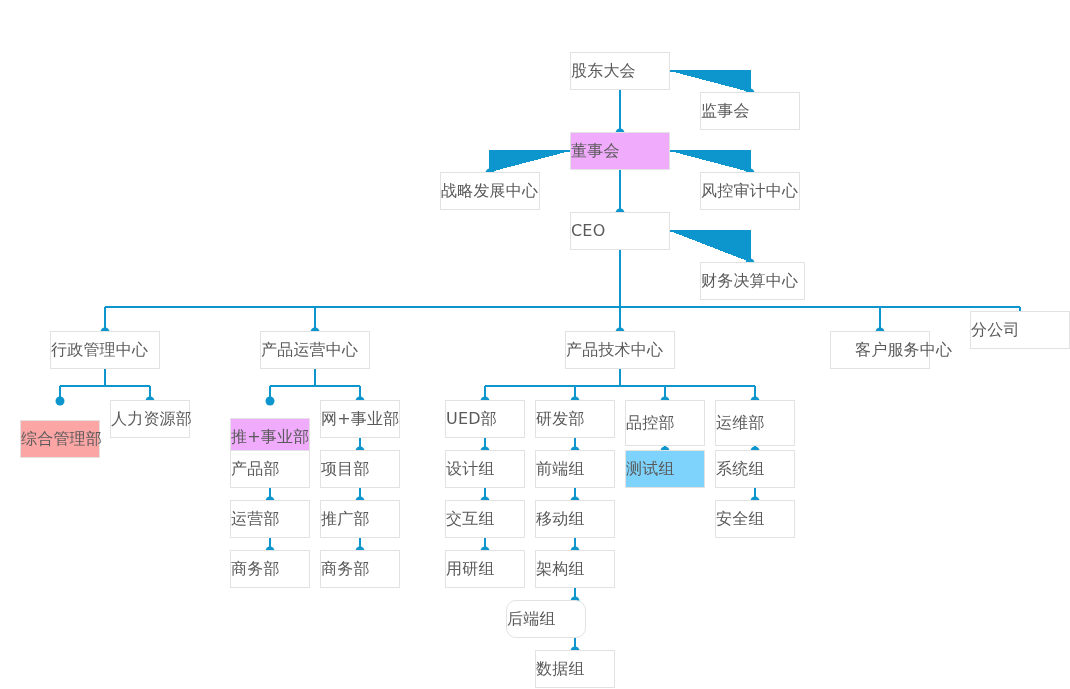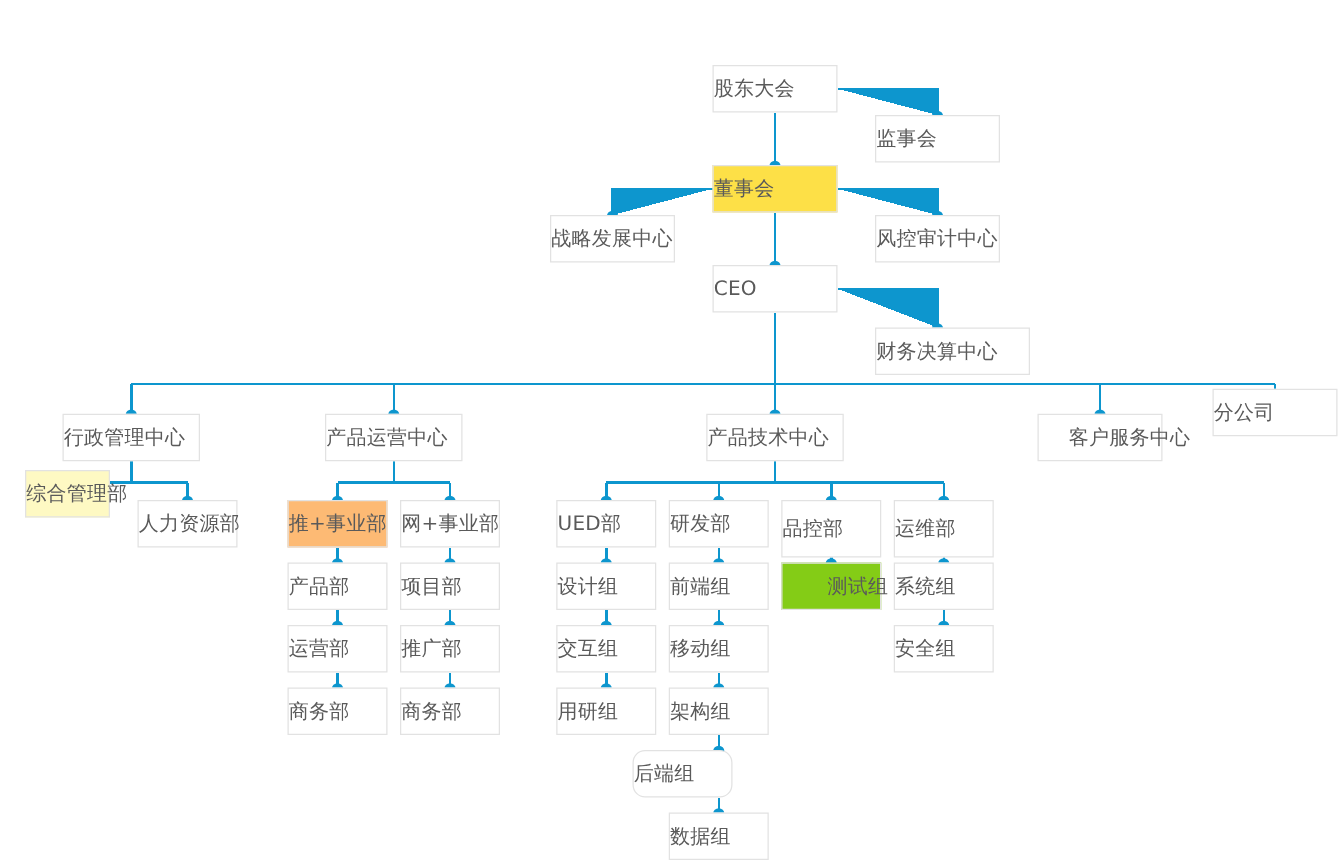--- a/index.html
+++ b/index.html
@@ -166,60 +166,60 @@
       <circle cx="755" cy="501" r="4.5"></circle>
     </g>
   </svg>
 
   <div class="node" style="left: 570px; top: 52px; width: 100px; height: 38px; background: rgb(255, 255, 255); border-color: rgb(226, 226, 226); color: rgb(90, 90, 90);">
     <span class="node-label">股东大会</span>
   </div>
   <div class="node" style="left: 700px; top: 92px; width: 100px; height: 38px; background: rgb(255, 255, 255); border-color: rgb(226, 226, 226); color: rgb(90, 90, 90);">
     <span class="node-label">监事会</span>
   </div>
-  <div class="node" style="left: 570px; top: 132px; width: 100px; height: 38px; background: #fde047; border-color: rgb(226, 226, 226); color: rgb(90, 90, 90);">
+  <div class="node" style="left: 570px; top: 132px; width: 100px; height: 38px; background: #f0abfc; border-color: rgb(226, 226, 226); color: rgb(90, 90, 90);">
     <span class="node-label">董事会</span>
   </div>
   <div class="node" style="left: 440px; top: 172px; width: 100px; height: 38px; background: rgb(255, 255, 255); border-color: rgb(226, 226, 226); color: rgb(90, 90, 90);">
     <span class="node-label">战略发展中心</span>
   </div>
   <div class="node" style="left: 700px; top: 172px; width: 100px; height: 38px; background: rgb(255, 255, 255); border-color: rgb(226, 226, 226); color: rgb(90, 90, 90);">
     <span class="node-label">风控审计中心</span>
   </div>
   <div class="node" style="left: 570px; top: 212px; width: 100px; height: 38px; background: rgb(255, 255, 255); border-color: rgb(226, 226, 226); color: rgb(90, 90, 90);">
     <span class="node-label">CEO</span>
   </div>
-  <div class="node" style="left: 700px; top: 262px; width: 124px; height: 38px; background: rgb(255, 255, 255); border-color: rgb(226, 226, 226); color: rgb(90, 90, 90);">
+  <div class="node" style="left: 700px; top: 262px; width: 105px; height: 38px; background: rgb(255, 255, 255); border-color: rgb(226, 226, 226); color: rgb(90, 90, 90);">
     <span class="node-label">财务决算中心</span>
   </div>
 
   <div class="node" style="left: 50px; top: 331px; width: 110px; height: 38px; background: rgb(255, 255, 255); border-color: rgb(226, 226, 226); color: rgb(90, 90, 90);">
     <span class="node-label">行政管理中心</span>
   </div>
   <div class="node" style="left: 260px; top: 331px; width: 110px; height: 38px; background: rgb(255, 255, 255); border-color: rgb(226, 226, 226); color: rgb(90, 90, 90);">
     <span class="node-label">产品运营中心</span>
   </div>
   <div class="node" style="left: 565px; top: 331px; width: 110px; height: 38px; background: rgb(255, 255, 255); border-color: rgb(226, 226, 226); color: rgb(90, 90, 90);">
     <span class="node-label">产品技术中心</span>
   </div>
   <div class="node" style="left: 830px; top: 331px; width: 100px; height: 38px; background: rgb(255, 255, 255); border-color: rgb(226, 226, 226); color: rgb(90, 90, 90); padding-left: 24px;">
     <span class="node-label">客户服务中心</span>
   </div>
   <div class="node" style="left: 970px; top: 311px; width: 100px; height: 38px; background: rgb(255, 255, 255); border-color: rgb(226, 226, 226); color: rgb(90, 90, 90);">
     <span class="node-label">分公司</span>
   </div>
 
-  <div class="node" style="left: 20px; top: 376px; width: 68px; height: 38px; background: #fef9c3; border-color: rgb(226, 226, 226); color: rgb(90, 90, 90);">
+  <div class="node" style="left: 20px; top: 420px; width: 80px; height: 38px; background: #fca5a5; border-color: rgb(226, 226, 226); color: rgb(90, 90, 90);">
     <span class="node-label">综合管理部</span>
   </div>
   <div class="node" style="left: 110px; top: 400px; width: 80px; height: 38px; background: rgb(255, 255, 255); border-color: rgb(226, 226, 226); color: rgb(90, 90, 90);">
     <span class="node-label">人力资源部</span>
   </div>
 
-  <div class="node" style="left: 230px; top: 400px; width: 80px; height: 38px; background: #fdba74; border-color: rgb(226, 226, 226); color: rgb(90, 90, 90);">
+  <div class="node" style="left: 230px; top: 418px; width: 80px; height: 38px; background: #f0abfc; border-color: rgb(226, 226, 226); color: rgb(90, 90, 90);">
     <span class="node-label">推+事业部</span>
   </div>
   <div class="node" style="left: 230px; top: 450px; width: 80px; height: 38px; background: rgb(255, 255, 255); border-color: rgb(226, 226, 226); color: rgb(90, 90, 90);">
     <span class="node-label">产品部</span>
   </div>
   <div class="node" style="left: 230px; top: 500px; width: 80px; height: 38px; background: rgb(255, 255, 255); border-color: rgb(226, 226, 226); color: rgb(90, 90, 90);">
     <span class="node-label">运营部</span>
   </div>
   <div class="node" style="left: 230px; top: 550px; width: 80px; height: 38px; background: rgb(255, 255, 255); border-color: rgb(226, 226, 226); color: rgb(90, 90, 90);">
     <span class="node-label">商务部</span>
@@ -266,21 +266,21 @@
   <div class="node" style="left: 506px; top: 600px; width: 80px; height: 38px; background: rgb(255, 255, 255); border-color: rgb(226, 226, 226); color: rgb(90, 90, 90); border-radius: 10px;">
     <span class="node-label">后端组</span>
   </div>
   <div class="node" style="left: 535px; top: 650px; width: 80px; height: 38px; background: rgb(255, 255, 255); border-color: rgb(226, 226, 226); color: rgb(90, 90, 90);">
     <span class="node-label">数据组</span>
   </div>
 
   <div class="node" style="left: 625px; top: 400px; width: 80px; height: 46px; background: rgb(255, 255, 255); border-color: rgb(226, 226, 226); color: rgb(90, 90, 90);">
     <span class="node-label">品控部</span>
   </div>
-  <div class="node" style="left: 625px; top: 450px; width: 80px; height: 38px; background: #84cc16; border-color: rgb(226, 226, 226); color: rgb(90, 90, 90); padding-left: 36px;">
+  <div class="node" style="left: 625px; top: 450px; width: 80px; height: 38px; background: #7dd3fc; border-color: rgb(226, 226, 226); color: rgb(90, 90, 90);">
     <span class="node-label">测试组</span>
   </div>
 
   <div class="node" style="left: 715px; top: 400px; width: 80px; height: 46px; background: rgb(255, 255, 255); border-color: rgb(226, 226, 226); color: rgb(90, 90, 90);">
     <span class="node-label">运维部</span>
   </div>
   <div class="node" style="left: 715px; top: 450px; width: 80px; height: 38px; background: rgb(255, 255, 255); border-color: rgb(226, 226, 226); color: rgb(90, 90, 90);">
     <span class="node-label">系统组</span>
   </div>
   <div class="node" style="left: 715px; top: 500px; width: 80px; height: 38px; background: rgb(255, 255, 255); border-color: rgb(226, 226, 226); color: rgb(90, 90, 90);">

